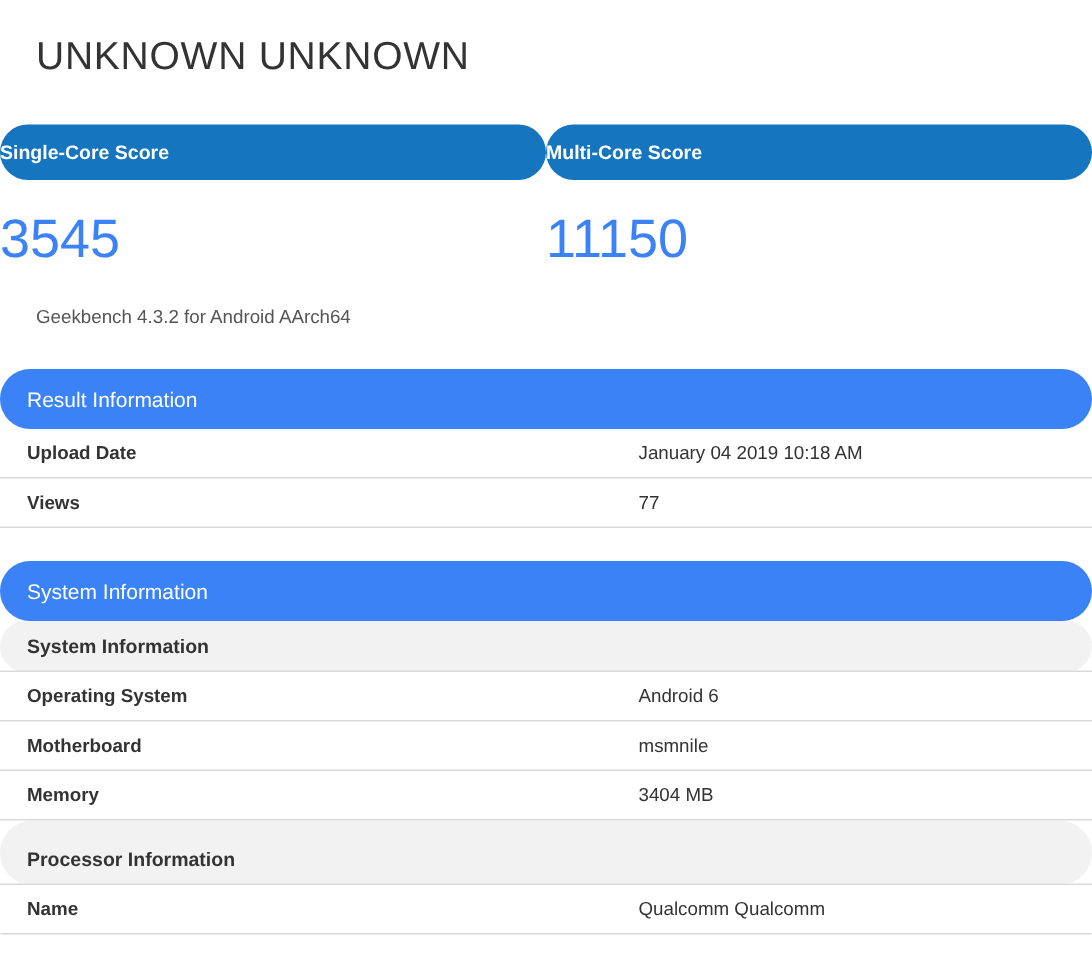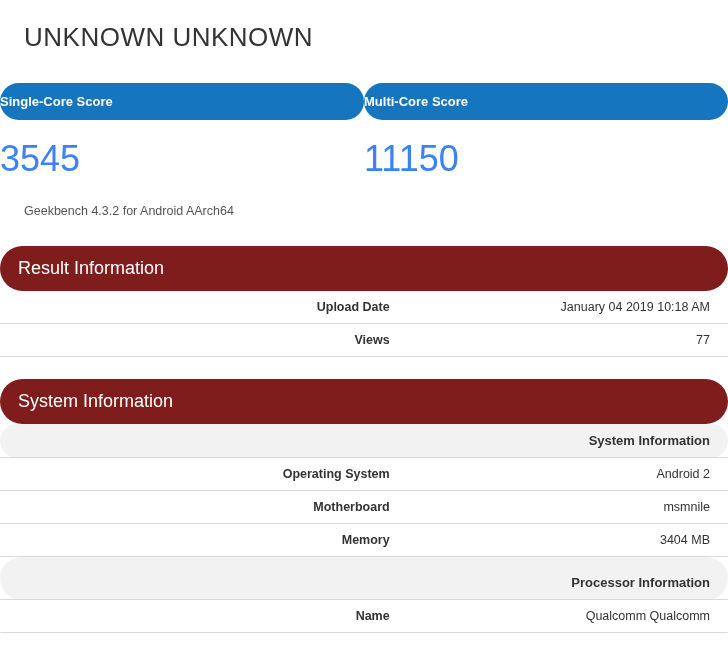--- a/index.html
+++ b/index.html
@@ -41,34 +41,33 @@
       color: #3b82f6;
       padding: 18px 0 20px 0;
       font-weight: 400;
     }
     .subtitle {
       font-size: 12.5px;
       color: #555;
       padding: 4px 24px 28px 24px;
     }
     .section-header {
-      background: #7f1d1d;
+      background: #3b82f6;
       color: #fff;
-      font-size: 18px;
+      font-size: 14px;
       font-weight: 400;
       padding: 12px 18px;
     }
     .info-table {
       width: 100%;
       border-collapse: collapse;
       margin-bottom: 22px;
     }
     .info-table tr {
       border-bottom: 1px solid #d9d9d9;
-      text-align: right;
     }
     .info-table tr.subheader td {
       background: #f2f2f2;
       font-weight: 700;
       color: #333;
       padding: 9px 18px;
       font-size: 13px;
     }
     .info-table td {
       padding: 9px 18px;
@@ -116,21 +115,21 @@
   </table>
 
 <div class="section-header">System Information</div>
 <table class="info-table">
   <tbody>
       <tr class="subheader">
     <td colspan="2">System Information</td>
   </tr>
   <tr>
     <td class="label">Operating System</td>
-    <td class="value">Android 2</td>
+    <td class="value">Android 6</td>
   </tr>
   <tr>
     <td class="label">Motherboard</td>
     <td class="value">msmnile</td>
   </tr>
   <tr>
     <td class="label">Memory</td>
     <td class="value">3404 MB</td>
   </tr>
   <tr class="subheader">

